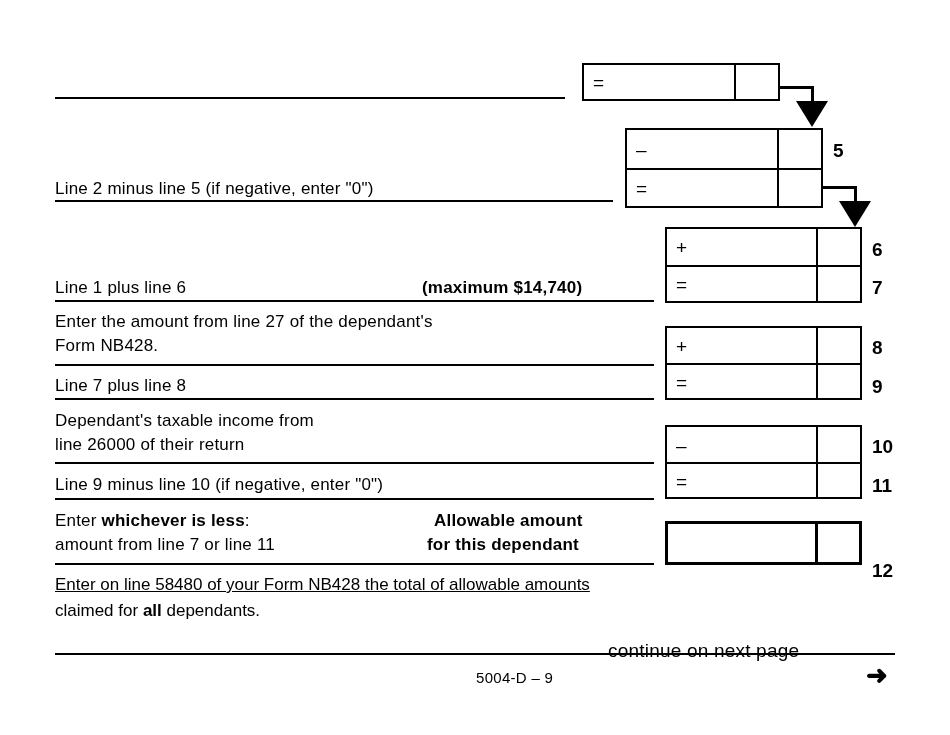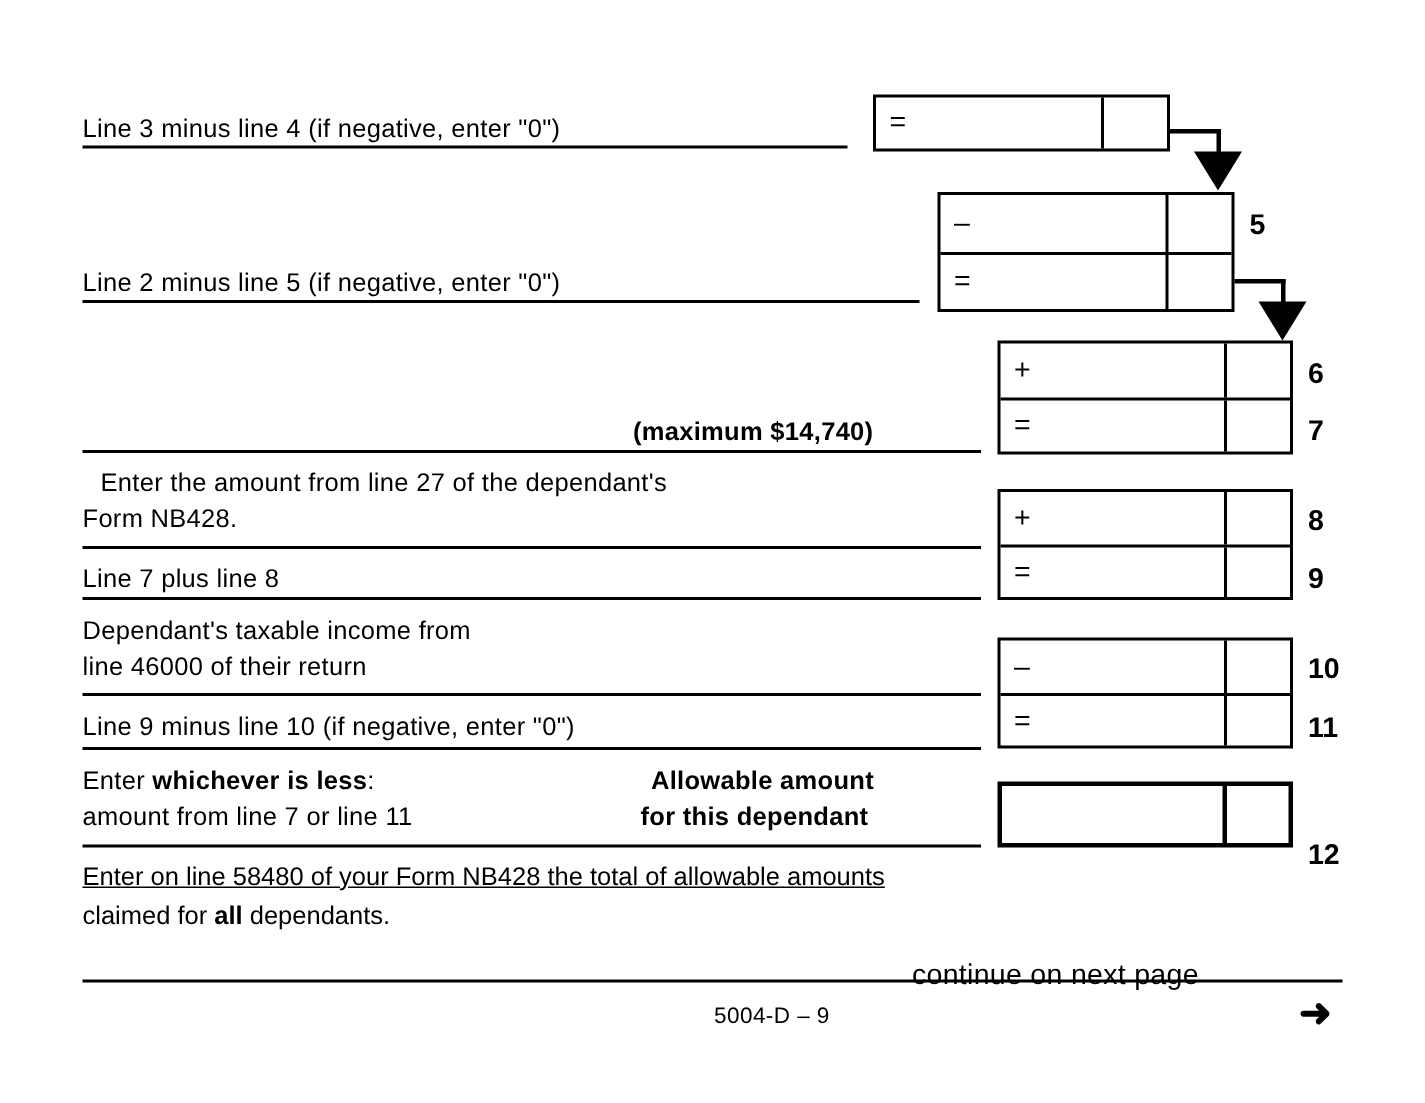--- a/index.html
+++ b/index.html
@@ -155,21 +155,20 @@
     line-height: 25px;
     white-space: pre;
     color: #000;
   }
 </style>
 </head>
 <body>
 
 <div id="page">
 
-  <div class="label abs" style="left:55px; top:74px;">Line 3 minus line 4 (if negative, enter "0")</div>
   <div class="rule" style="left:55px; top:97px; width:510px;"></div>
 
   <div class="box" style="left:582px; top:63px; width:198px; height:38px;">
     <div class="dollars">
       <span class="op">=</span>
     </div>
     <div class="cents" style="width:44px;"></div>
   </div>
 
   <div class="connector" style="left:780px; top:86px; width:52px; height:42px;">
@@ -215,24 +214,25 @@
       <div class="dollars">
         <span class="op">=</span>
       </div>
       <div class="cents" style="width:44px;"></div>
     </div>
   </div>
 
   <div class="linenum" style="left:872px; top:240px;">6</div>
   <div class="linenum" style="left:872px; top:278px;">7</div>
 
+  <div class="label abs" style="left:55px; top:276px;">Line 1 plus line 6</div>
   <div class="label abs bold" style="left:422px; top:276px; font-weight:bold;">(maximum $14,740)</div>
   <div class="rule" style="left:55px; top:300px; width:599px;"></div>
 
-  <div class="label abs" style="left:67px; top:310px;">Enter the amount from line 27 of the dependant's</div>
+  <div class="label abs" style="left:55px; top:310px;">Enter the amount from line 27 of the dependant's</div>
   <div class="label abs" style="left:55px; top:334px;">Form NB428.</div>
   <div class="rule" style="left:55px; top:364px; width:599px;"></div>
 
   <div class="stack" style="left:665px; top:326px; width:197px; height:74px;">
     <div class="row">
       <div class="dollars">
         <span class="op">+</span>
       </div>
       <div class="cents" style="width:44px;"></div>
     </div>
@@ -244,21 +244,21 @@
     </div>
   </div>
 
   <div class="linenum" style="left:872px; top:338px;">8</div>
   <div class="linenum" style="left:872px; top:377px;">9</div>
 
   <div class="label abs" style="left:55px; top:374px;text-align:center;">Line 7 plus line 8</div>
   <div class="rule" style="left:55px; top:398px; width:599px;"></div>
 
   <div class="label abs" style="left:55px; top:409px;text-align:right;">Dependant's taxable income from</div>
-  <div class="label abs" style="left:55px; top:433px;">line 46000 of their return</div>
+  <div class="label abs" style="left:55px; top:433px;">line 26000 of their return</div>
   <div class="rule" style="left:55px; top:462px; width:599px;"></div>
 
   <div class="stack" style="left:665px; top:425px; width:197px; height:74px;">
     <div class="row">
       <div class="dollars">
         <span class="op">–</span>
       </div>
       <div class="cents" style="width:44px;"></div>
     </div>
     <div class="row">

